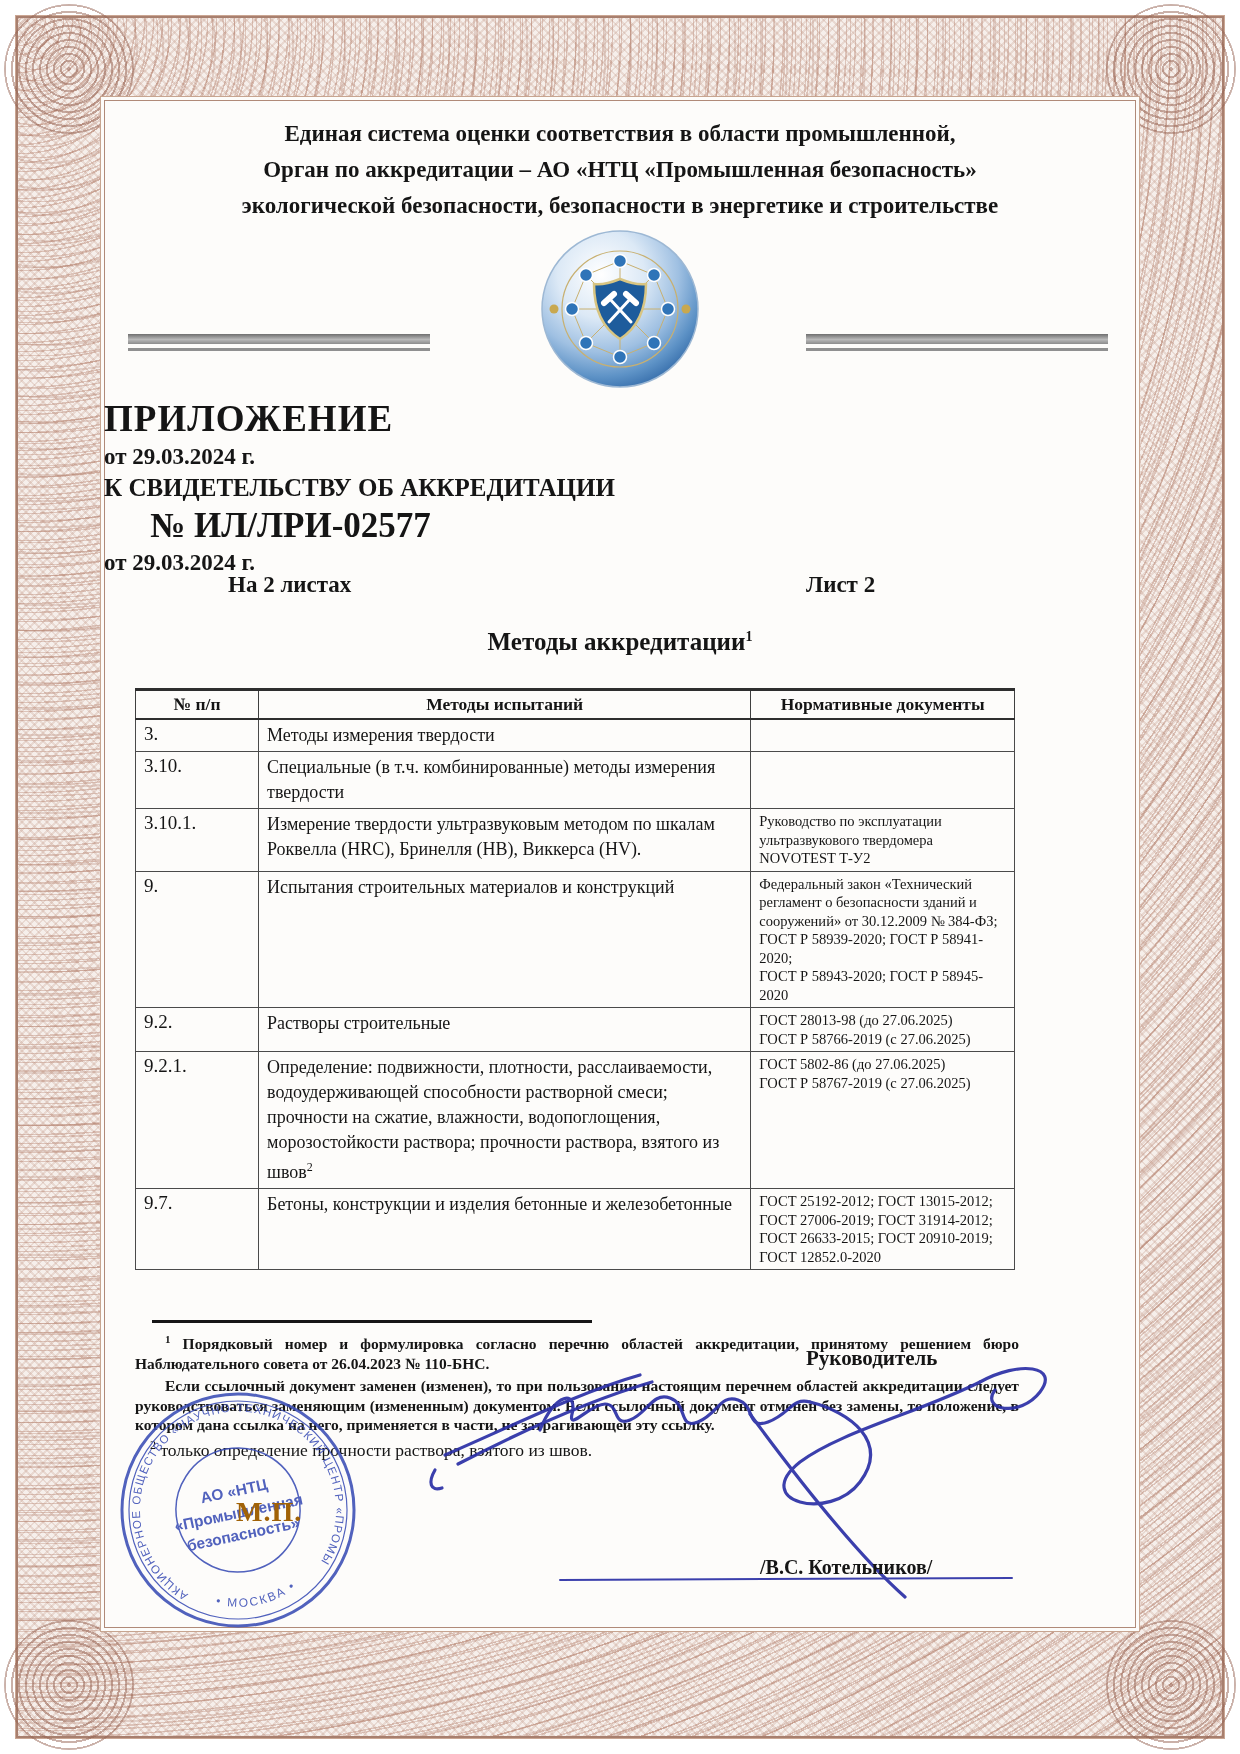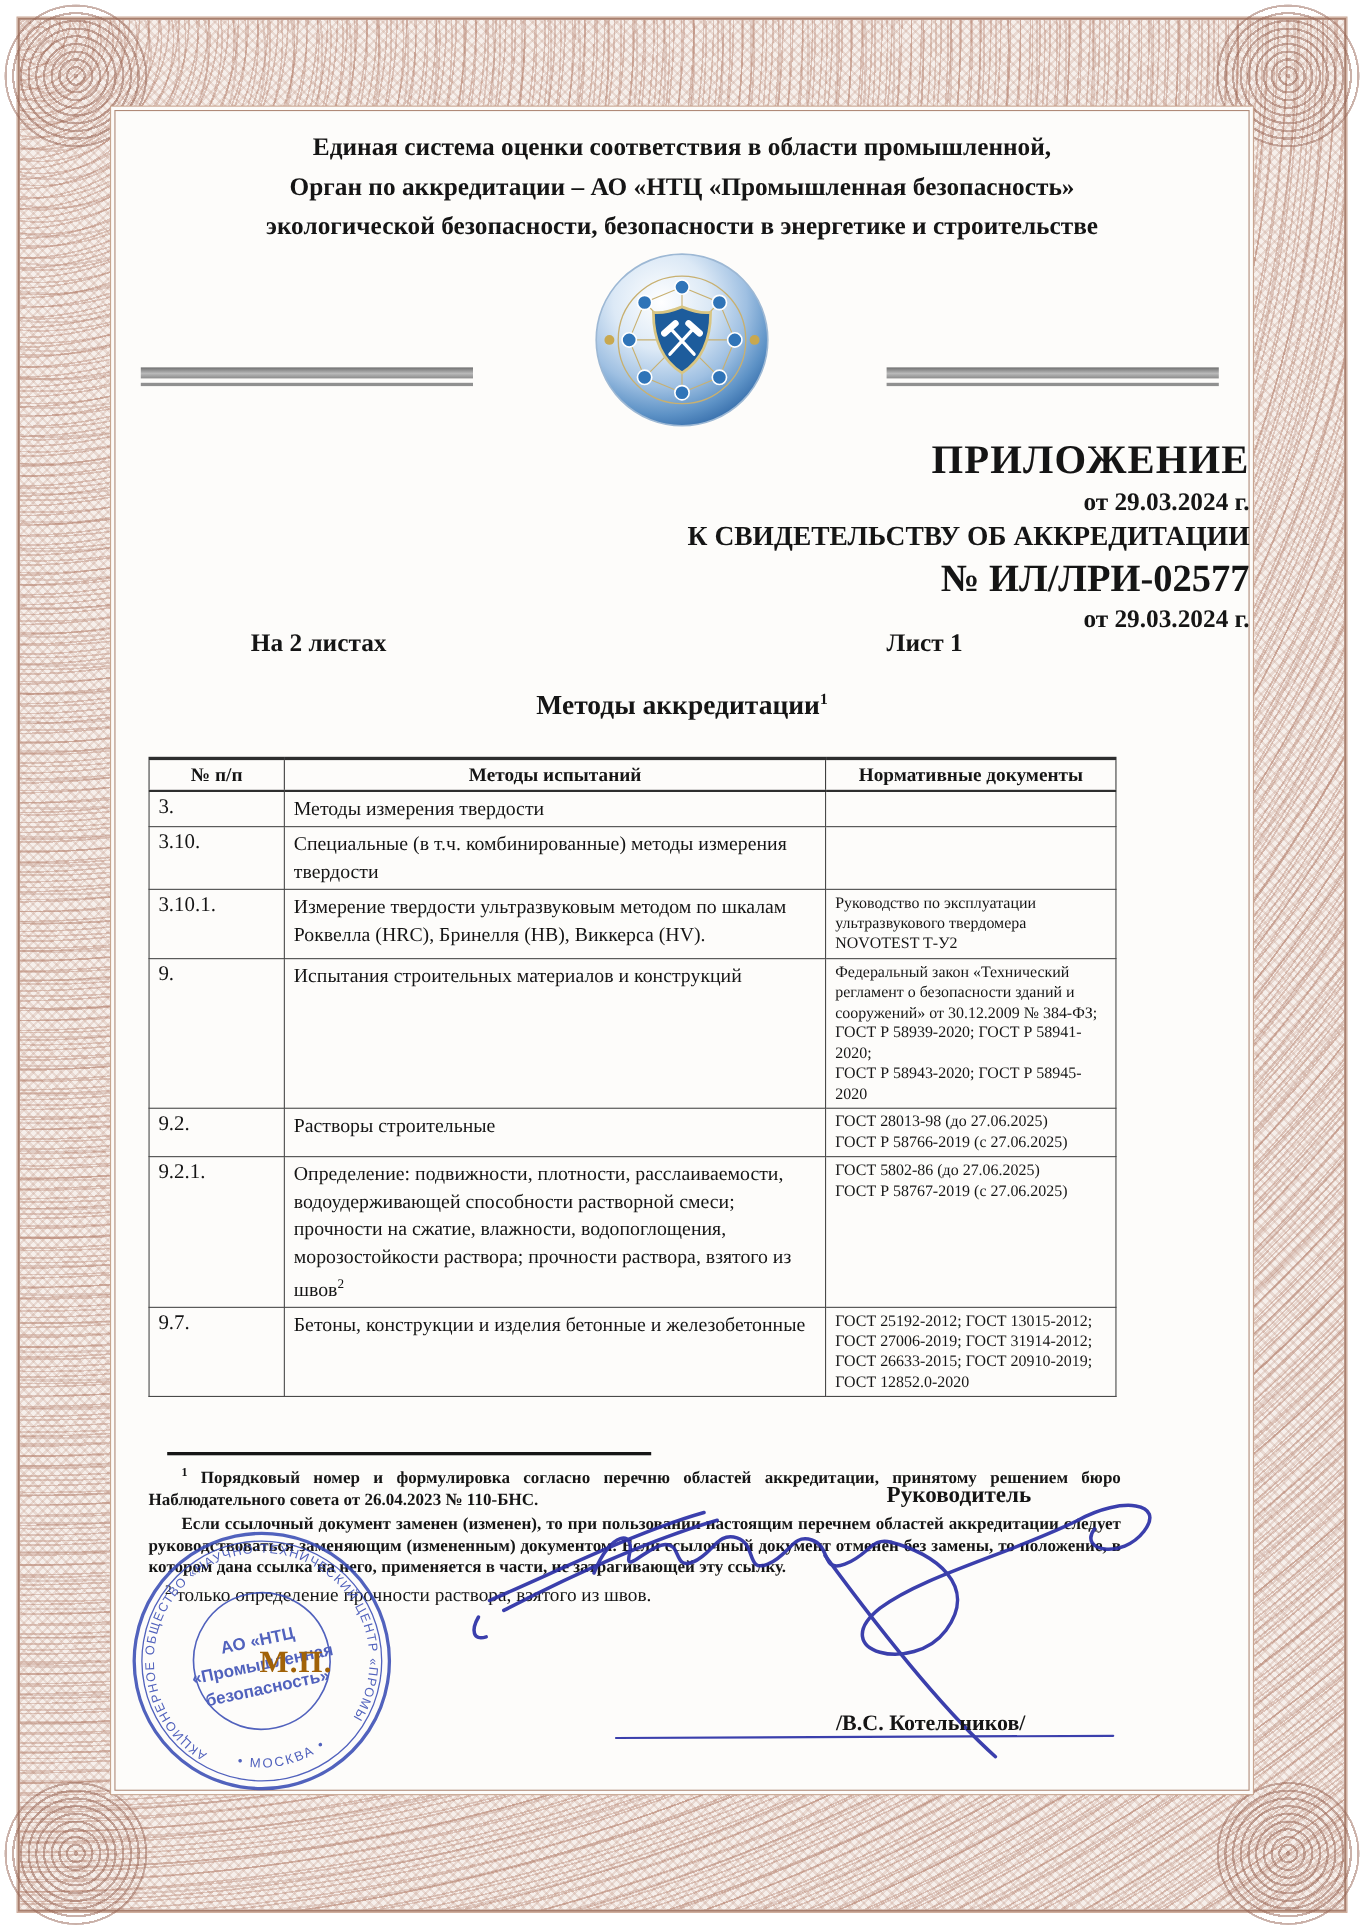--- a/index.html
+++ b/index.html
@@ -25,21 +25,21 @@
   
   .hdr{position:absolute;left:104px;top:116px;width:1032px;text-align:center;
        font-weight:bold;font-size:23px;line-height:36px;}
   
   .logo{position:absolute;left:535px;top:224px;width:170px;height:170px;}
   .bar{position:absolute;width:302px;top:334px;}
   .bar .b1{height:10px;background:linear-gradient(180deg,#6f6f6f,#b9b9b9 55%,#8c8c8c);}
   .bar .b2{height:3px;margin-top:4px;background:#909090;}
   .bar.l{left:128px}.bar.r{left:806px}
   
-  .tblock{position:absolute;left:104px;top:396px;width:1032px;text-align:right;font-weight:bold;}
+  .tblock{position:absolute;left:104px;top:396px;width:1032px;text-align:left;font-weight:bold;}
   .t1{font-size:37px;letter-spacing:1px;line-height:46px;}
   .t2{font-size:23px;line-height:30px;}
   .t3{font-size:25px;line-height:32px;}
   .t4{font-size:35px;line-height:44px;padding-left:46px;}
   .sheets-left{position:absolute;left:228px;top:572px;font-size:23px;font-weight:bold;}
   .sheets-right{position:absolute;left:806px;top:572px;font-size:23px;font-weight:bold;}
   .section-title{position:absolute;left:104px;top:628px;width:1032px;text-align:center;
                  font-size:25px;font-weight:bold;}
   .section-title sup{font-size:14px;}
   
@@ -135,21 +135,21 @@
 
   <div class="tblock">
     <div class="t1">ПРИЛОЖЕНИЕ</div>
     <div class="t2">от 29.03.2024 г.</div>
     <div class="t3">К СВИДЕТЕЛЬСТВУ ОБ АККРЕДИТАЦИИ</div>
     <div class="t4">№ ИЛ/ЛРИ-02577</div>
     <div class="t2">от 29.03.2024 г.</div>
   </div>
 
   <div class="sheets-left">На 2 листах</div>
-  <div class="sheets-right">Лист 1</div>
+  <div class="sheets-right">Лист 2</div>
 
   <div class="section-title">
     <span>Методы аккредитации</span><sup>1</sup>
   </div>
 
   <table class="acc">
     <colgroup>
         <col class="w1">
         <col class="w2">
         <col class="w3">

